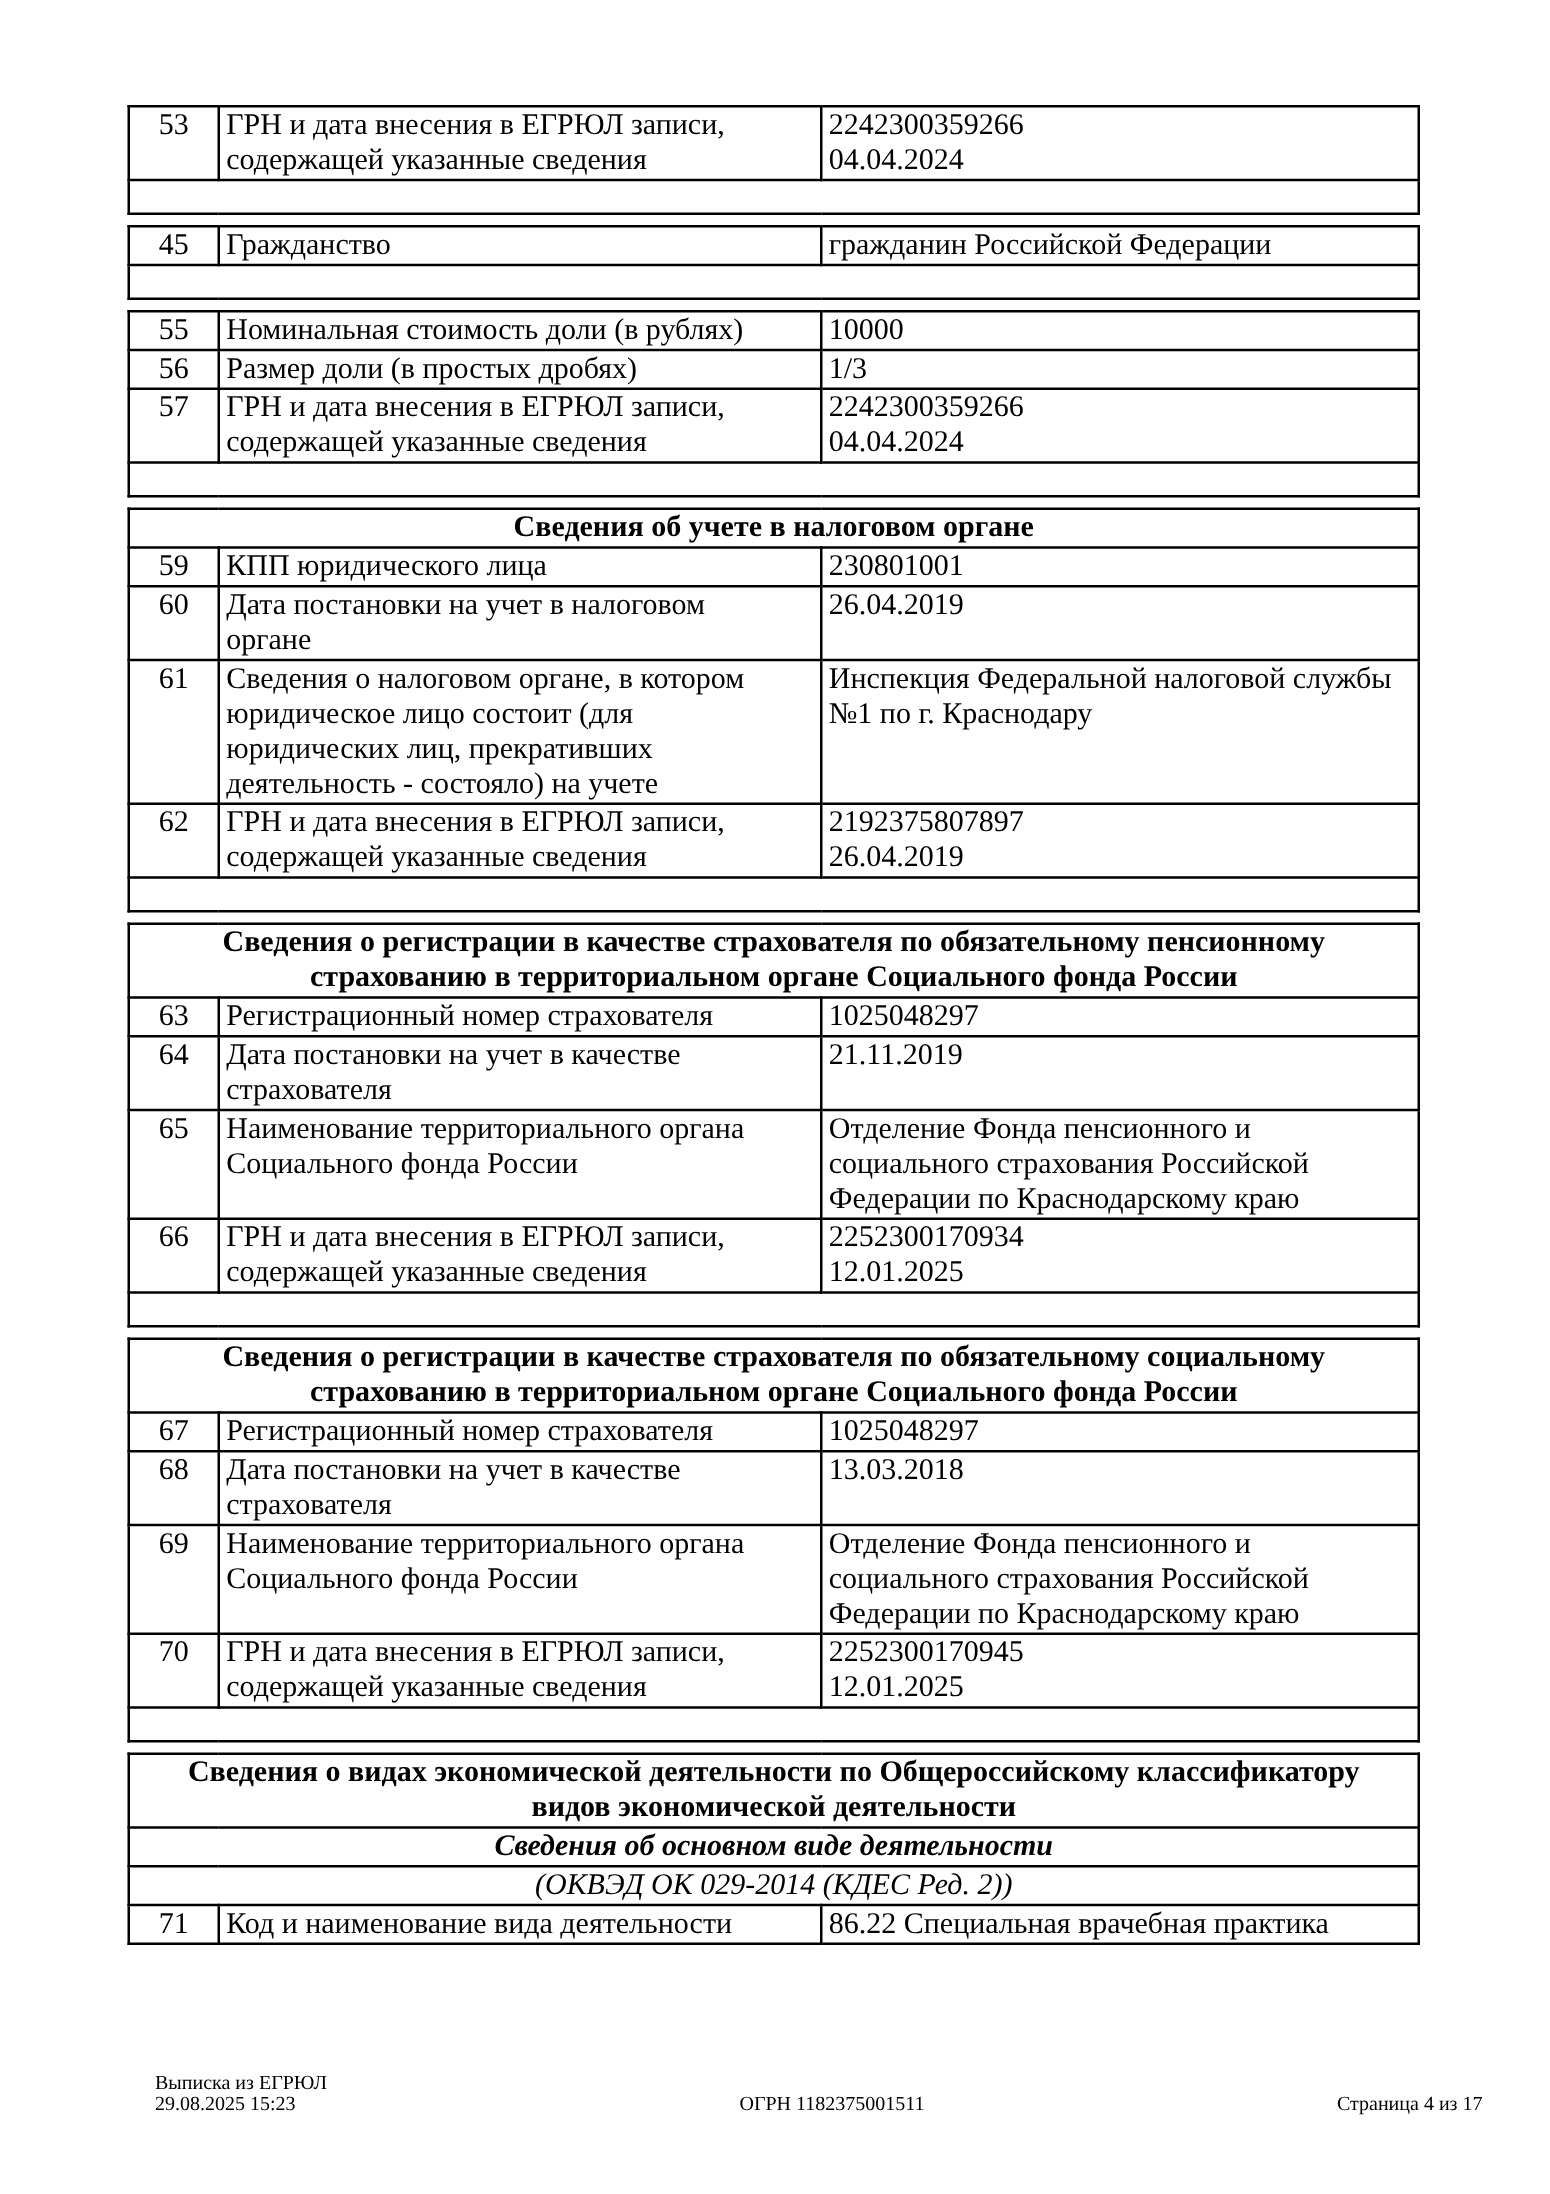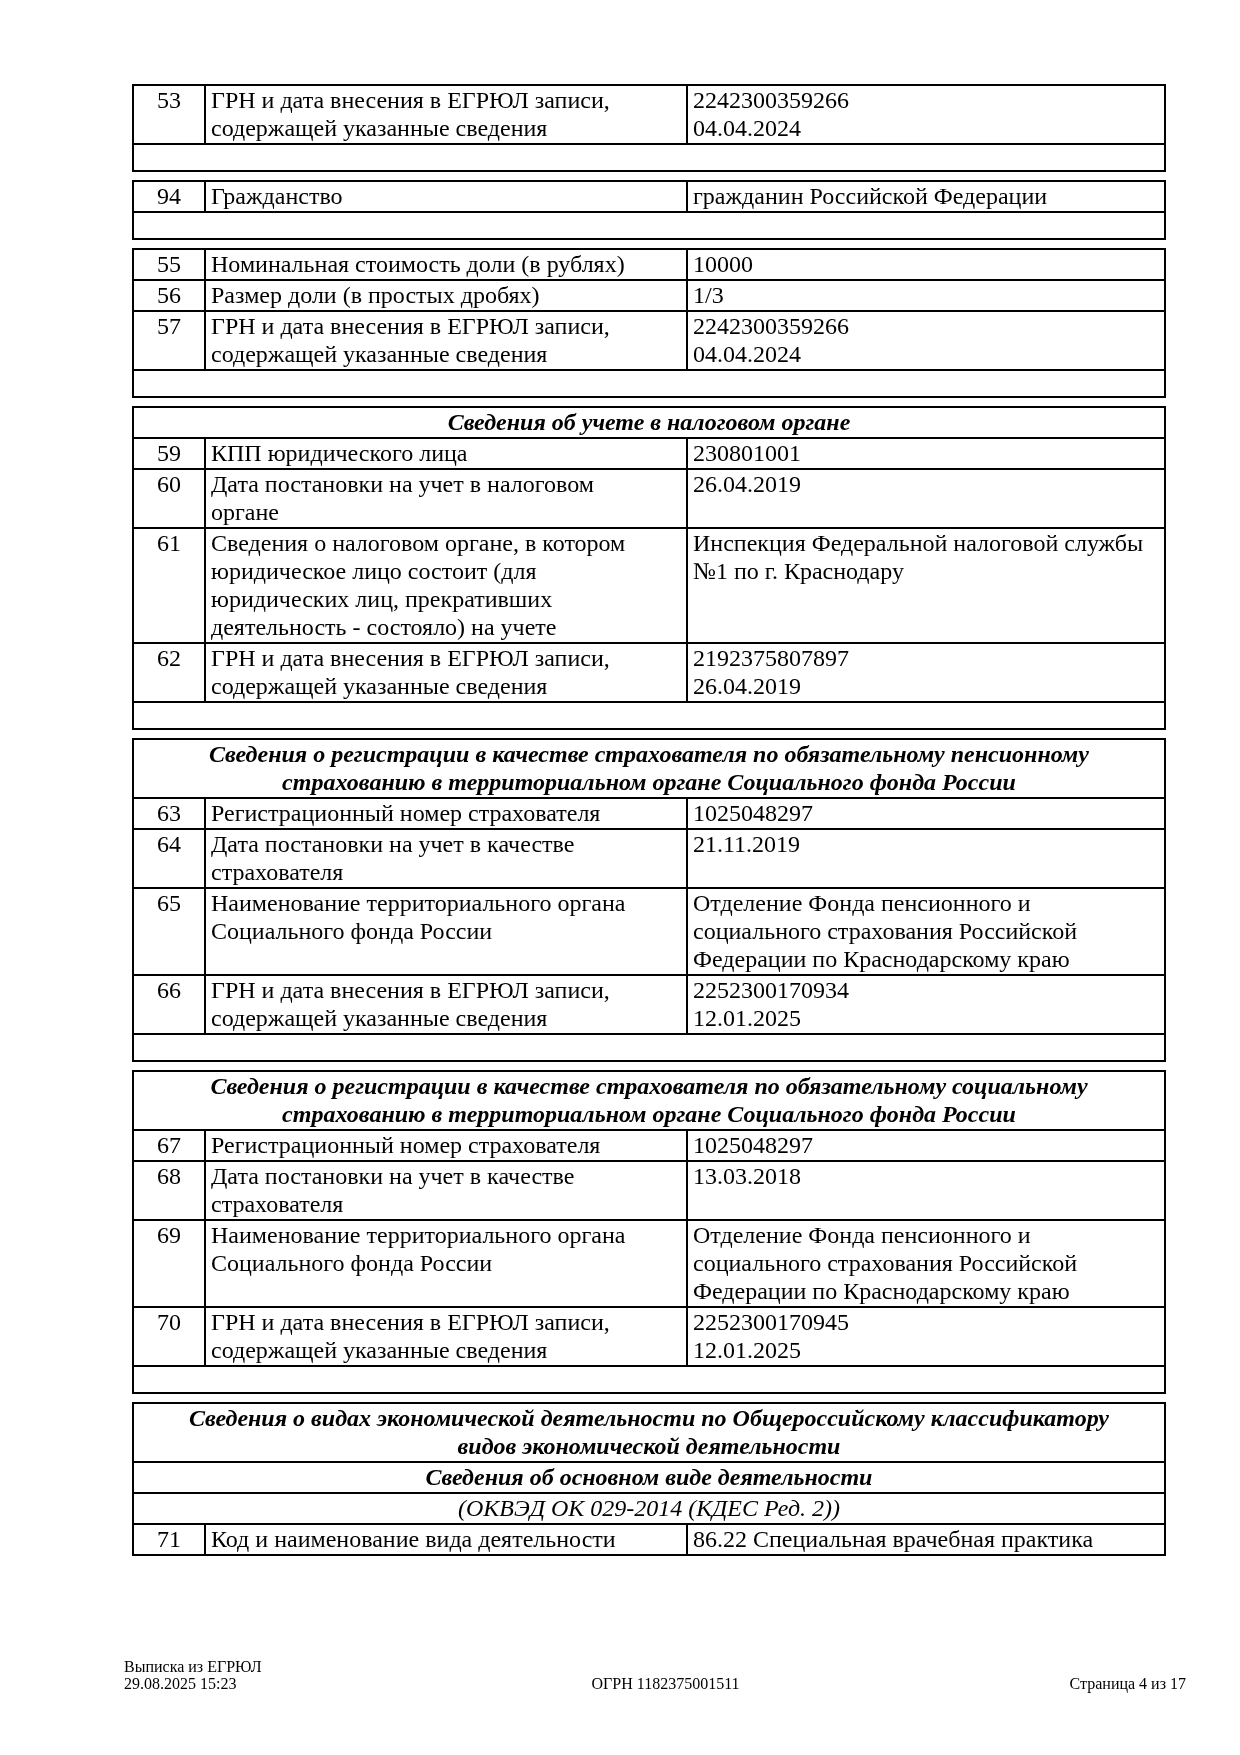--- a/index.html
+++ b/index.html
@@ -10,21 +10,21 @@
   body {
     width: 1240px;
     height: 1755px;
     position: relative;
     font-family: "Liberation Serif", "DejaVu Serif", serif;
     color: #000000;
     overflow: hidden;
   }
   .content {
     position: absolute;
-    left: 132px;
+    left: 102px;
     top: 84px;
     width: 932px;
   }
   table.block {
     border-collapse: collapse;
     width: 1032px;
     table-layout: fixed;
     margin-bottom: 8px;
   }
   table.block td {
@@ -40,21 +40,20 @@
     text-align: center;
     padding: 0 2px 1px 2px;
   }
   td.spacer {
     height: 24px;
     padding: 0;
   }
   td.header {
     text-align: center;
     font-weight: bold;
-    font-style: italic;
   }
   td.sub-bold-italic {
     text-align: center;
     font-weight: bold;
     font-style: italic;
   }
   td.sub-italic {
     text-align: center;
     font-style: italic;
     margin-left: 12px;
@@ -98,21 +97,21 @@
     </table>
 
   <table class="block">
     <colgroup>
         <col style="width:72px">
         <col style="width:482px">
         <col style="width:478px">
       </colgroup>
     <tbody>
         <tr>
-      <td class="num">94</td>
+      <td class="num">45</td>
       <td class="label">Гражданство</td>
       <td class="value">гражданин Российской Федерации</td>
     </tr>
     <tr>
           <td class="spacer" colspan="3"></td>
         </tr>
   </tbody>
     </table>
 
   <table class="block">

